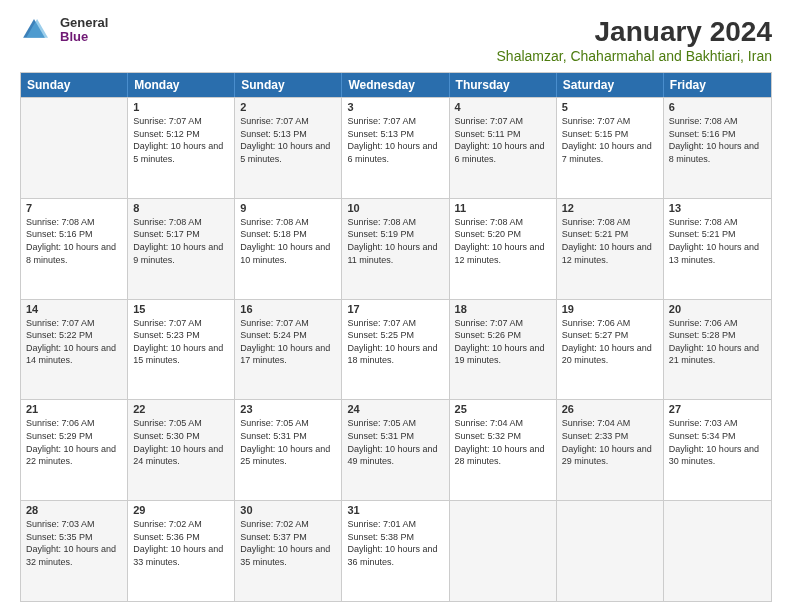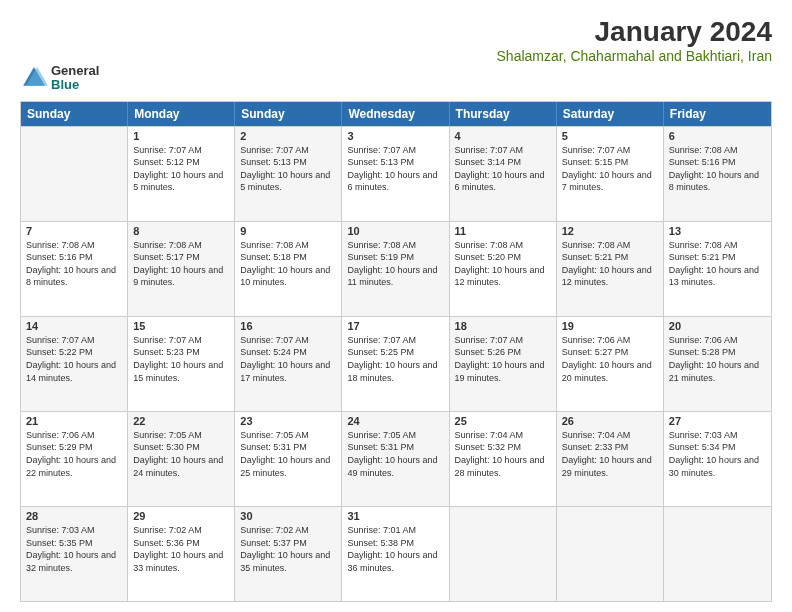--- a/index.html
+++ b/index.html
@@ -19,32 +19,31 @@
     }
     .header {
       display: flex;
       align-items: flex-start;
       justify-content: space-between;
       margin-bottom: 8px;
     }
     .logo {
       display: flex;
       align-items: center;
-      gap: 3px;
-      margin-top: 48px;
+      gap: 12px;
     }
     .logo-text {
       display: flex;
       flex-direction: column;
       font-size: 13px;
       font-weight: bold;
       line-height: 1.1;
     }
     .logo-general { color: #333; }
-    .logo-blue { color: #0f766e; }
+    .logo-blue { color: #701a75; }
     .logo-icon {
       width: 28px;
       height: 28px;
     }
     .title-block {
       text-align: right;
     }
     .main-title {
       font-size: 28px;
       font-weight: bold;
@@ -155,21 +154,21 @@
           </div>
           <div class="cal-cell">
             <div class="day-num">3</div>
             <div class="cell-line">Sunrise: 7:07 AM</div>
             <div class="cell-line">Sunset: 5:13 PM</div>
             <div class="cell-line">Daylight: 10 hours and 6 minutes.</div>
           </div>
           <div class="cal-cell shaded">
             <div class="day-num">4</div>
             <div class="cell-line">Sunrise: 7:07 AM</div>
-            <div class="cell-line">Sunset: 3:14 PM</div>
+            <div class="cell-line">Sunset: 5:11 PM</div>
             <div class="cell-line">Daylight: 10 hours and 6 minutes.</div>
           </div>
           <div class="cal-cell">
             <div class="day-num">5</div>
             <div class="cell-line">Sunrise: 7:07 AM</div>
             <div class="cell-line">Sunset: 5:15 PM</div>
             <div class="cell-line">Daylight: 10 hours and 7 minutes.</div>
           </div>
           <div class="cal-cell shaded">
             <div class="day-num">6</div>

